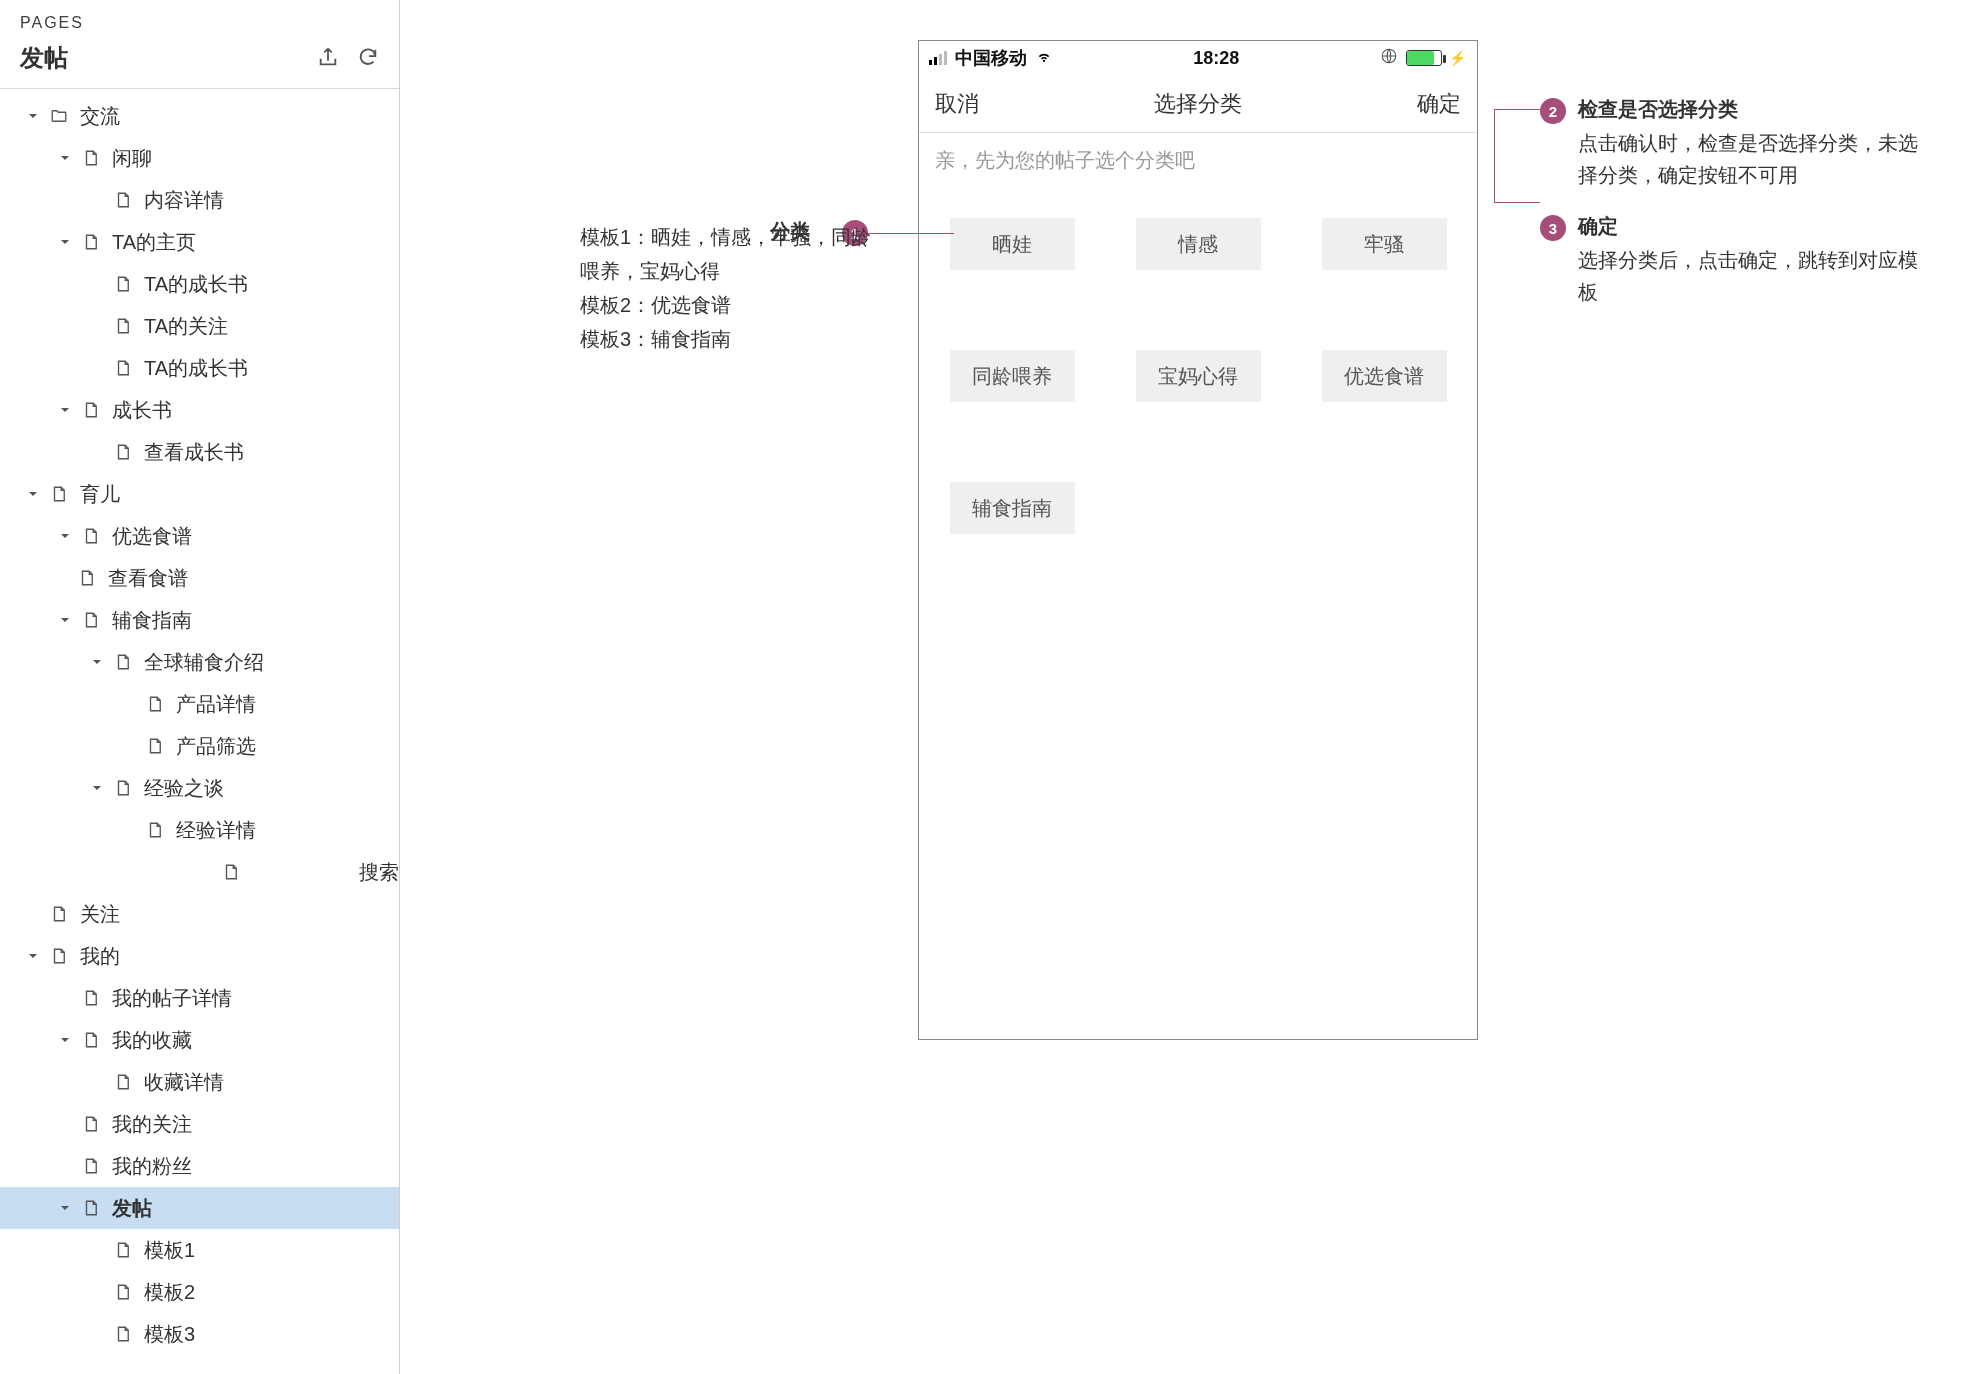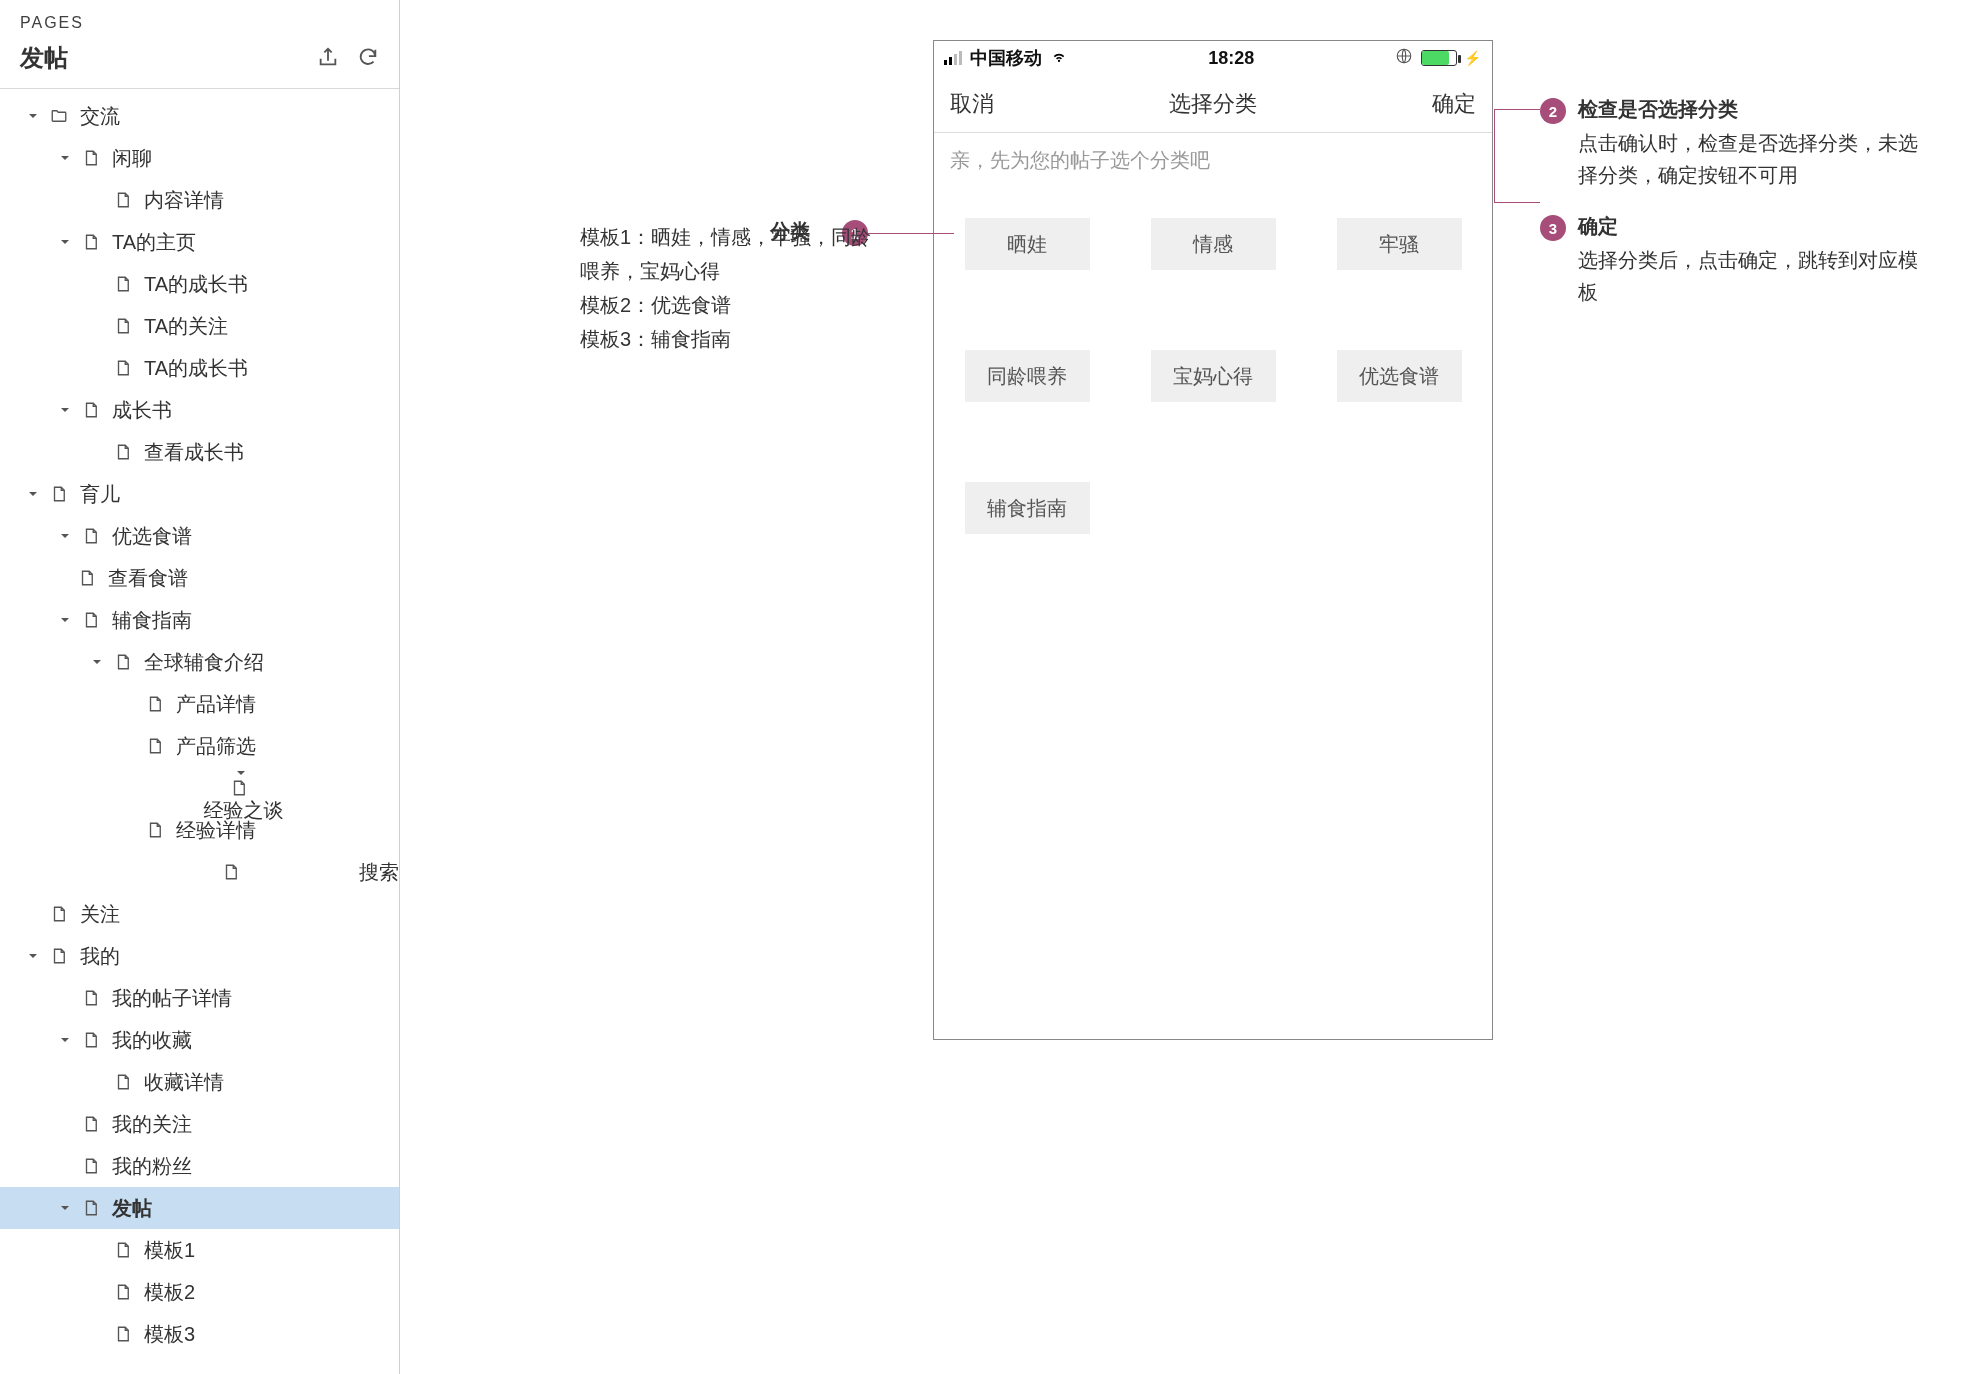--- a/index.html
+++ b/index.html
@@ -81,21 +81,21 @@
     position: absolute;
     left: 400px;
     top: 0;
     right: 0;
     bottom: 0;
     background: #ffffff;
   }
   
   .phone {
     position: absolute;
-    left: 533px;
+    left: 518px;
     top: 40px;
     width: 560px;
     height: 1000px;
     border: 1px solid #888;
     background: #fff;
     display: flex;
     flex-direction: column;
   }
   .status-bar {
     height: 34px;
@@ -428,21 +428,21 @@
       <div class="tree-row" style="padding-left: 120px;">
         <span class="tree-toggle"></span>
         <span class="tree-icon">
           <svg viewBox="0 0 24 24" stroke-width="1.8">
             <path d="M6 3h9l4 4v14H6z"></path>
             <path d="M15 3v4h4"></path>
           </svg>
         </span>
         <span>产品筛选</span>
       </div>
-      <div class="tree-row" style="padding-left: 88px; flex-direction: column;">
+      <div class="tree-row" style="padding-left: 88px;">
         <span class="tree-toggle">
           <svg viewBox="0 0 12 12" fill="#555">
             <path d="M2 4l4 4 4-4z"></path>
           </svg>
         </span>
         <span class="tree-icon">
           <svg viewBox="0 0 24 24" stroke-width="1.8">
             <path d="M6 3h9l4 4v14H6z"></path>
             <path d="M15 3v4h4"></path>
           </svg>

